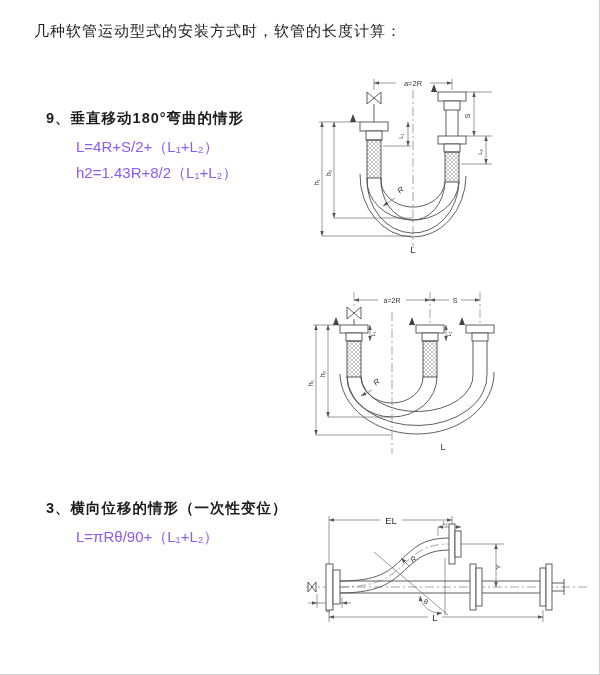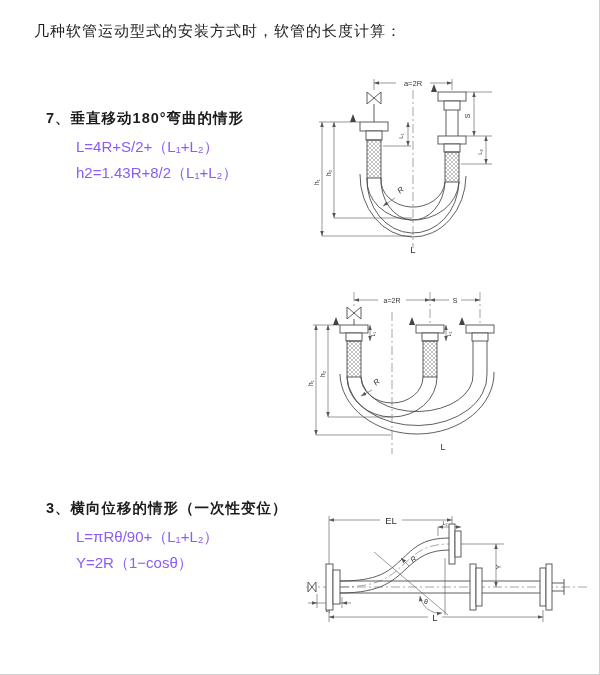--- a/index.html
+++ b/index.html
@@ -23,30 +23,29 @@
   .wbg{fill:#fff;stroke:none;}
 </style>
 </head>
 <body>
 
 <div class="page">
 
   <div class="title">几种软管运动型式的安装方式时，软管的长度计算：</div>
 
   <div class="section sec1">
-    <div class="heading">7、垂直移动180°弯曲的情形</div>
+    <div class="heading">9、垂直移动180°弯曲的情形</div>
     <div class="formula">L=4R+S/2+（L₁+L₂）</div>
     <div class="formula">h2=1.43R+8/2（L₁+L₂）</div>
   </div>
 
 
   <div class="section sec3">
     <div class="heading">3、横向位移的情形（一次性变位）</div>
     <div class="formula">L=πRθ/90+（L₁+L₂）</div>
-    <div class="formula">Y=2R（1−cosθ）</div>
   </div>
 
   <svg class="diagram d1" width="270" height="188" viewBox="0 0 270 188">
     <defs>
       <marker id="ar1" viewBox="0 0 10 10" refX="9" refY="5" markerWidth="10" markerHeight="10" orient="auto-start-reverse">
         <path d="M0,1.8 L9,5 L0,8.2 z" fill="#555"></path>
       </marker>
       <pattern id="hz1" width="4" height="4" patternUnits="userSpaceOnUse">
         <path d="M0,4 L4,0 M0,0 L4,4" stroke="#8a8a8a" stroke-width="0.5"></path>
       </pattern>

